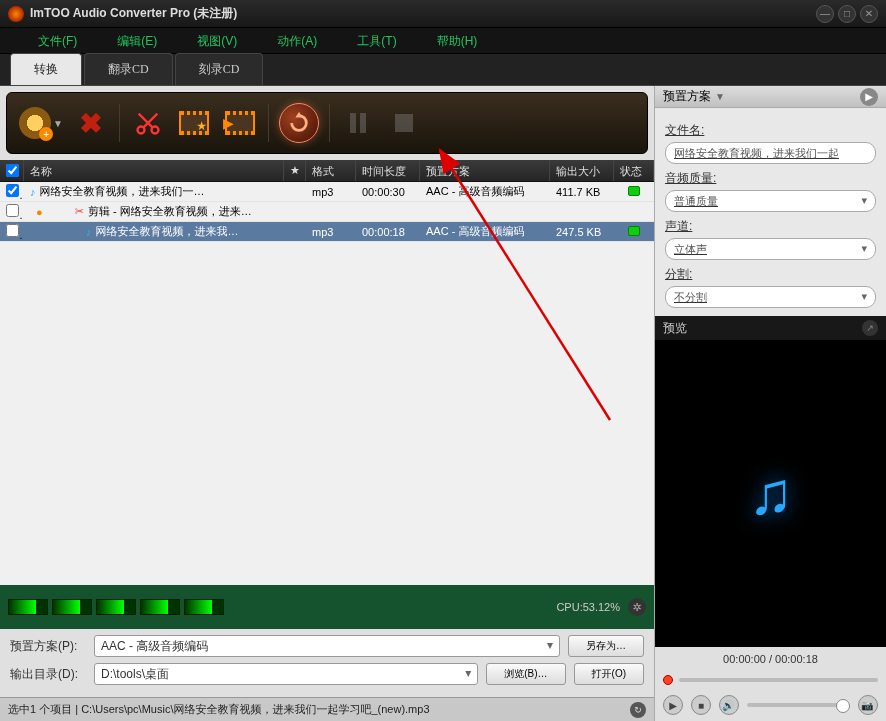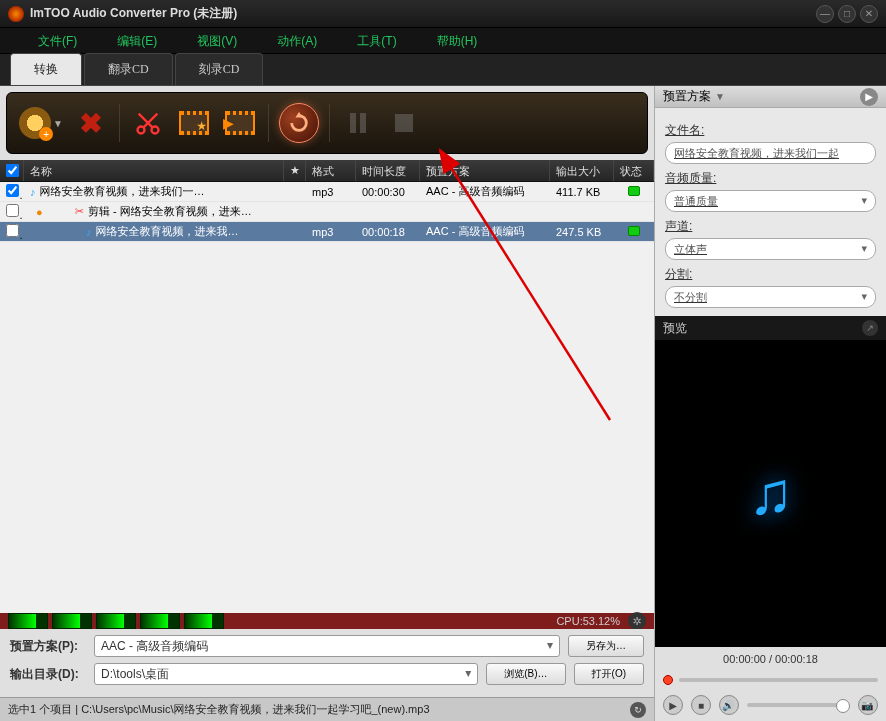--- a/index.html
+++ b/index.html
@@ -49,28 +49,28 @@
 .list { flex: 1; background: #f0f0f0; overflow: auto; font-size: 11px; }
 .row { height: 20px; display: flex; align-items: center; border-bottom: 1px solid #e4e4e4; }
 .row.dark { background: #3a3a3a; color: #ddd; }
 .row.sel { background: #5a7aa0; color: #fff; }
 .cell { padding: 0 6px; overflow: hidden; white-space: nowrap; text-overflow: ellipsis; }
 .cell.chk { width: 24px; } .cell.name { flex: 1; display: flex; align-items: center; gap: 4px; } .cell.star { width: 22px; text-align:center;} .cell.fmt { width: 50px; } .cell.dur { width: 64px; } .cell.prof { width: 130px; } .cell.size { width: 64px; } .cell.stat { width: 40px; text-align:center;}
 .statled { display: inline-block; width: 12px; height: 10px; background: #1c1; border-radius: 2px; border: 1px solid #080; }
 .noteicon { color: #3af; } .cuticon { color: #f44; }
 .indent { display: inline-block; width: 24px; }
 
-.meterbar { height: 16px; background: #7f1d1d; display: flex; align-items: center; padding: 0 8px; gap: 2px; }
+.meterbar { height: 44px; background: #14532d; display: flex; align-items: center; padding: 0 8px; gap: 2px; }
 .meter { width: 40px; height: 16px; background: linear-gradient(90deg,#003300,#0f0 70%,#003300 72%); border: 1px solid #020; margin-right: 2px;}
 .cpu { margin-left: auto; color: #ccc; font-size: 11px; }
 .gear { width: 18px; height: 18px; border-radius: 50%; background: #333; color: #aaa; font-size: 11px; display:flex;align-items:center;justify-content:center;margin-left:6px;cursor:pointer;}
 
 .bottomform { background: #e0e0e0; padding: 6px 10px; font-size: 12px; color: #333; }
 .frow { display: flex; align-items: center; gap: 8px; margin-bottom: 6px; }
-.frow label { width: 76px; font-weight: bold; }
+.frow label { width: 76px; }
 .combo { flex: 1; height: 22px; background: #fff; border: 1px solid #999; border-radius: 3px; padding: 2px 20px 2px 6px; font-size: 12px; position: relative; }
 .combo::after { content: "▾"; position: absolute; right: 6px; top: 2px; color: #666; }
 .btn { height: 22px; padding: 2px 17px; background: linear-gradient(#fafafa,#ddd); border: 1px solid #999; border-radius: 3px; font-size: 10px; cursor: pointer; }
 .statusbar { height: 24px; background: #c8c8c8; border-top: 1px solid #999; font-size: 11px; color: #222; display: flex; align-items: center; padding: 0 8px; }
 .statusbar .prog { margin-left: auto; width: 16px; height:16px; border-radius:50%; background:#555;color:#ddd;font-size:9px;display:flex;align-items:center;justify-content:center;}
 
 .rhdr { height: 22px; background: linear-gradient(#ddd,#c0c0c0); display: flex; align-items: center; padding: 0 8px; font-size: 12px; border-bottom: 1px solid #aaa; }
 .rhdr .exp { margin-left: auto; width:18px;height:18px;border-radius:50%;background:#888;color:#fff;font-size:10px;display:flex;align-items:center;justify-content:center;cursor:pointer;}
 .rbody { padding: 8px 10px; font-size: 12px; color: #333; text-decoration: underline; }
 .rlbl { margin: 6px 0 3px; }

